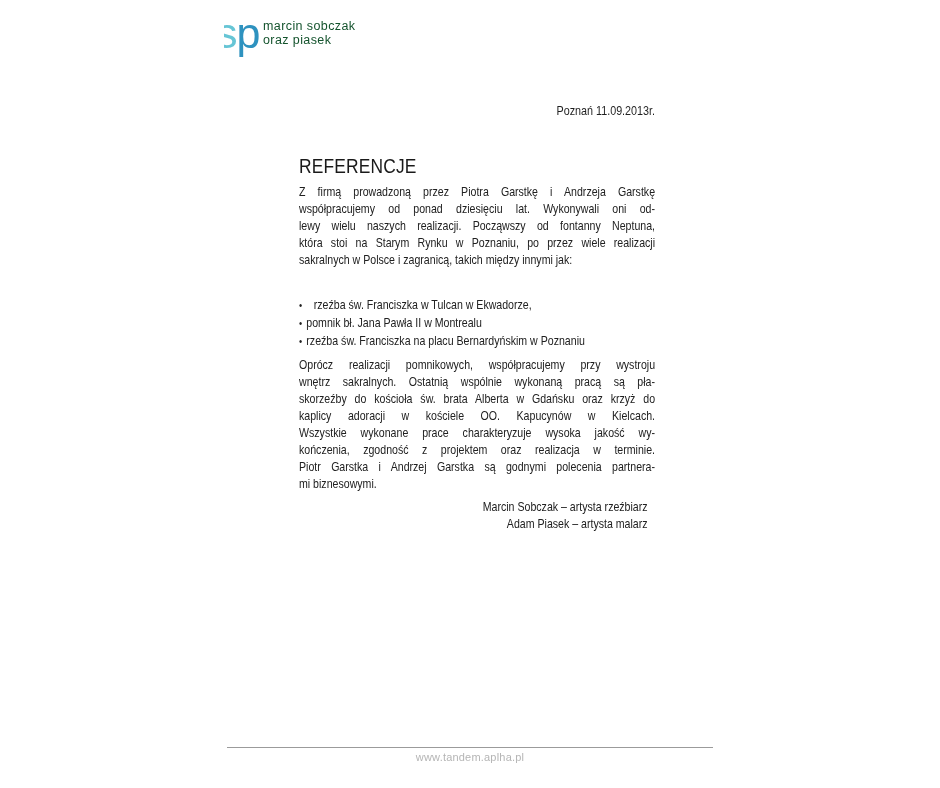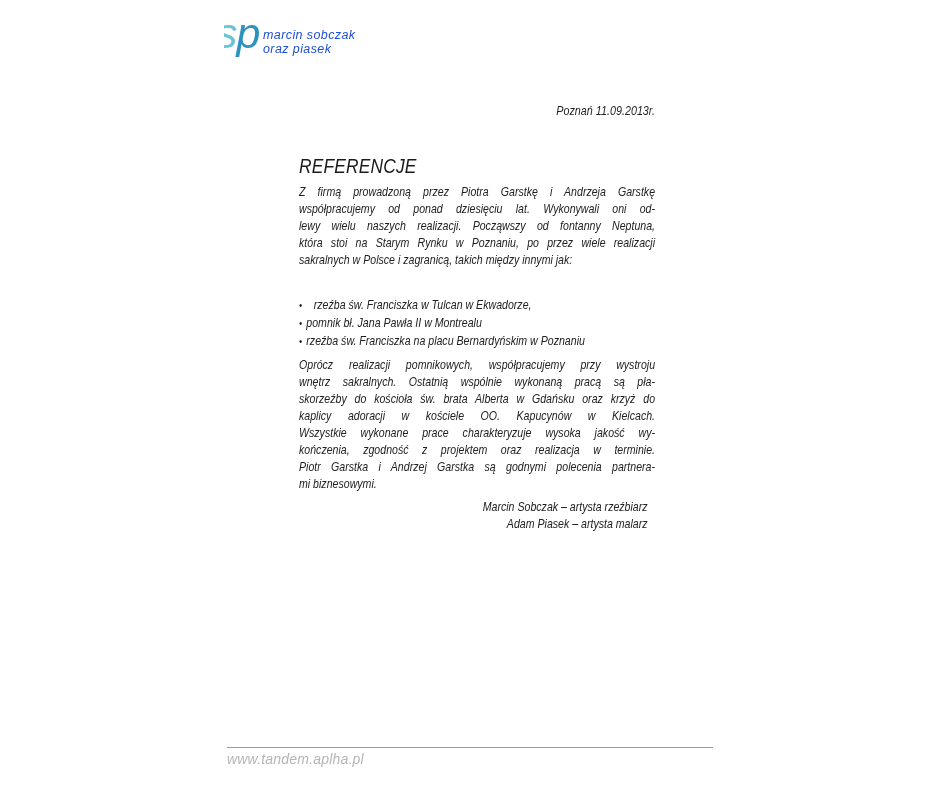--- a/index.html
+++ b/index.html
@@ -1,24 +1,24 @@
 <!DOCTYPE html>
 <html><head>
 <meta charset="utf-8">
 <style>
   html,body{margin:0;padding:0;background:#ffffff;}
   body{font-family:"Liberation Sans",sans-serif;}
-  #page{position:relative;width:940px;height:788px;background:#ffffff;overflow:hidden;font-style:italic;}
+  #page{position:relative;width:940px;height:788px;background:#ffffff;overflow:hidden;}
 
   
   .logo-mark-wrap{position:absolute;left:224px;top:10px;width:42px;height:50px;overflow:hidden;}
   .logo-mark{font-size:43px;line-height:46px;font-weight:400;margin-left:-8px;letter-spacing:-1px;}
   .logo-s{color:#66c5d5;}
   .logo-p{color:#2e92bf;}
-  .logo-names{position:absolute;left:263px;top:29px;color:#1d4ed8;font-size:12.5px;line-height:13.5px;letter-spacing:0.4px;}
+  .logo-names{position:absolute;left:263px;top:20px;color:#14532d;font-size:12.5px;line-height:13.5px;letter-spacing:0.4px;}
 
   
   .col{position:absolute;left:299px;top:0;width:430px;height:788px;
        transform:scaleX(0.828);transform-origin:left top;color:#212121;}
   .col > div{position:absolute;left:0;width:430px;}
 
   .date{top:103px;text-align:right;font-size:13px;color:#1f1f1f;}
   .heading{top:154px;font-size:21px;line-height:24px;color:#1a1a1a;font-weight:400;letter-spacing:0.2px;}
 
   .para{font-size:12.8px;line-height:17px;}
@@ -30,22 +30,22 @@
   .bullets{top:296px;font-size:12.8px;line-height:17px;}
   .bullet-row .btxt{padding-left:5px;}
   .bullet-row:first-child .btxt{padding-left:14px;}
   .bullet-row .bdot{font-size:11px;}
 
   .sig{top:499px;text-align:right;font-size:12.8px;line-height:16.5px;padding-right:9px;box-sizing:border-box;}
   .sig .jline{text-align:right;text-align-last:right;}
 
   
   .footer-rule{position:absolute;left:227px;top:747px;width:486px;height:1px;background:#9b9b9b;}
-  .footer-url{position:absolute;left:227px;top:751px;width:486px;text-align:left;
-              font-size:14px;color:#b5b5b5;letter-spacing:0.2px;}
+  .footer-url{position:absolute;left:227px;top:751px;width:486px;text-align:center;
+              font-size:11px;color:#b5b5b5;letter-spacing:0.2px;}
 </style>
 </head>
 <body>
 
 <div id="page">
 
   <div class="logo-mark-wrap">
     <div class="logo-mark"><span class="logo-s">s</span><span class="logo-p">p</span></div>
   </div>
   <div class="logo-names">

